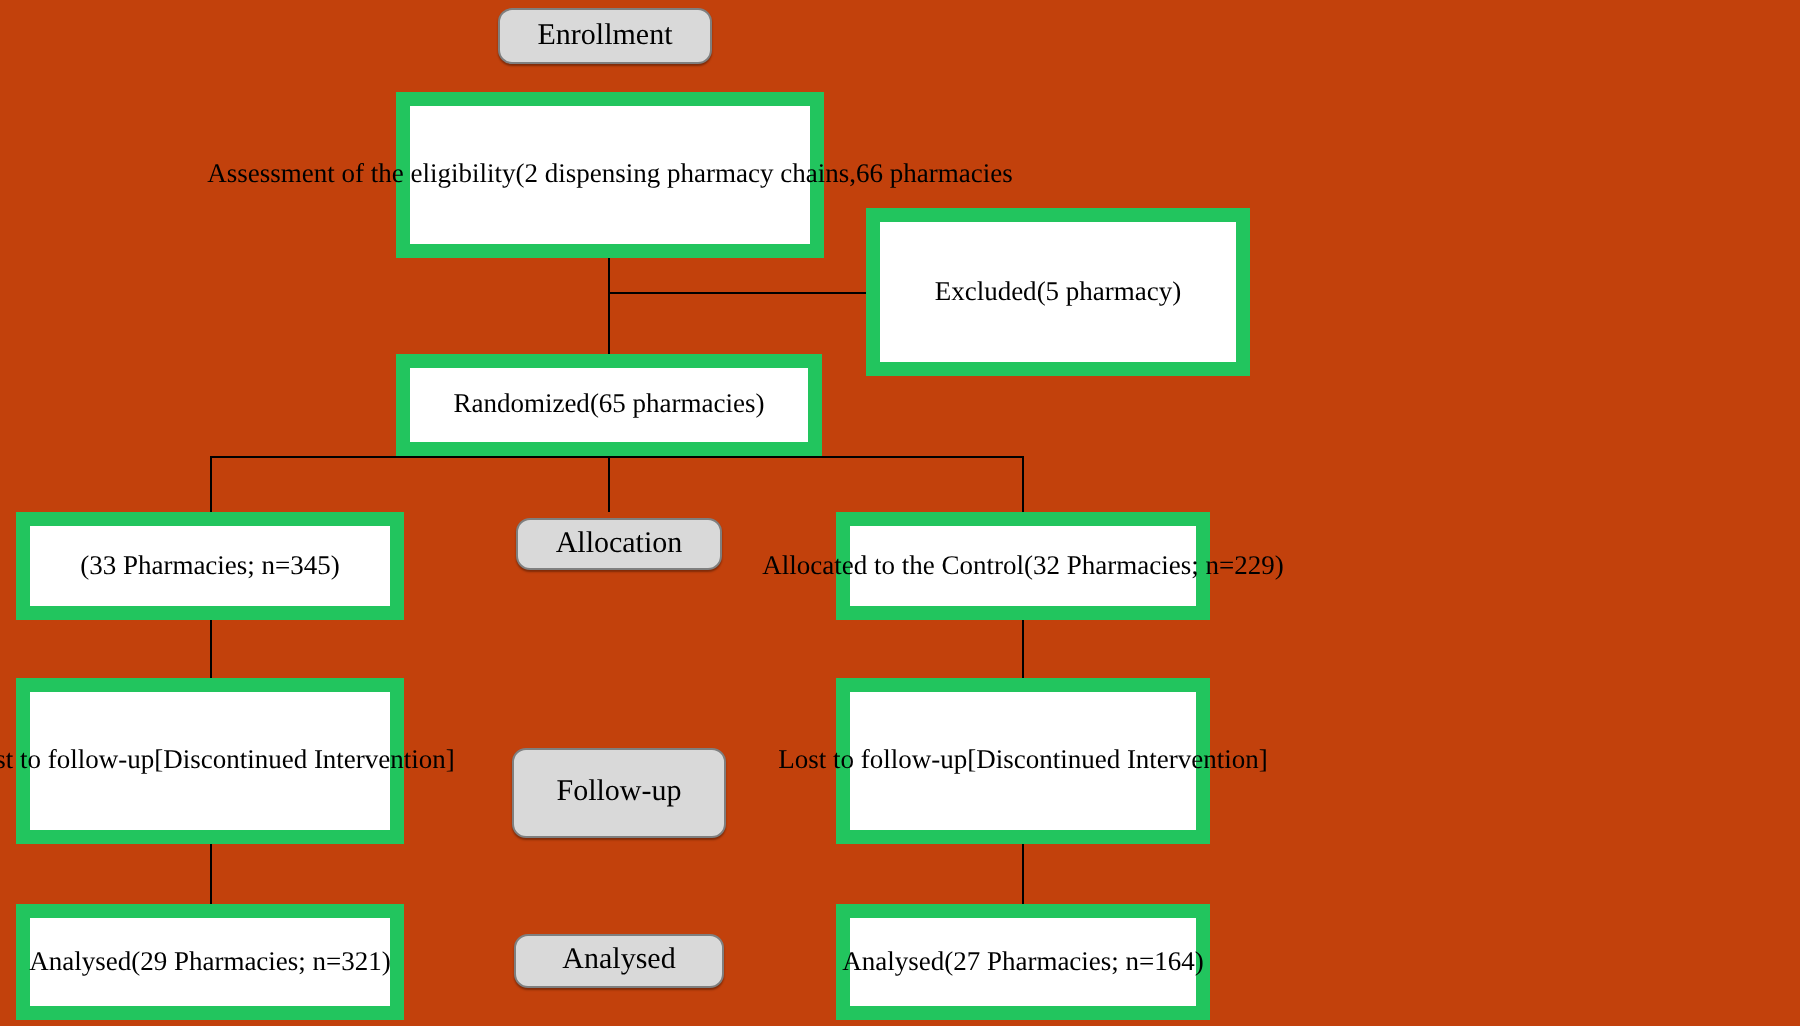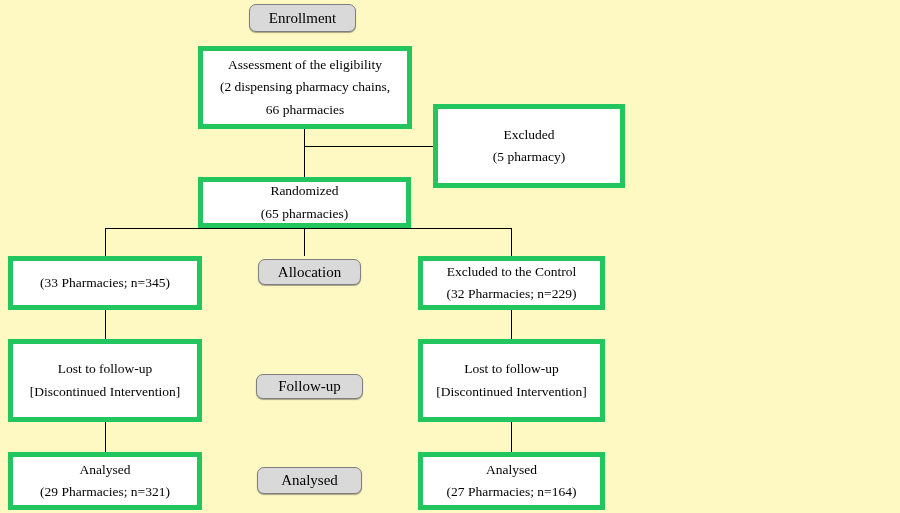--- a/index.html
+++ b/index.html
@@ -11,31 +11,31 @@
   body {
     width: 900px;
     height: 513px;
     overflow: hidden;
     font-family: "Liberation Serif", "DejaVu Serif", serif;
   }
   #diagram {
     position: relative;
     width: 900px;
     height: 513px;
-    background: #fef9c3;
+    background: #c2410c;
   }
   
   .box {
     position: absolute;
     box-sizing: border-box;
     background: #ffffff;
-    border: 5px solid #22c55e;
+    border: 7px solid #22c55e;
     color: #000000;
     display: flex;
-    flex-direction: column;
+    flex-direction: row;
     align-items: center;
     justify-content: center;
     font-size: 13.5px;
     line-height: 1.0;
     padding: 4px 6px;
   }
   .box .line {
     display: block;
     white-space: nowrap;
     padding: 4px 0 5px 0;
@@ -67,21 +67,21 @@
   #stage-enrollment { left: 249px;  top: 4px;   width: 107px; height: 28px; }
   #box-eligibility  { left: 198px;  top: 46px;  width: 214px; height: 83px; }
   #box-excluded     { left: 433px;  top: 104px; width: 192px; height: 84px; }
   #box-randomized   { left: 198px;  top: 177px; width: 213px; height: 51px; }
 
   #box-alloc-int    { left: 8px;    top: 256px; width: 194px; height: 54px; }
   #stage-allocation { left: 258px;  top: 259px; width: 103px; height: 26px; }
   #box-alloc-ctl    { left: 418px;  top: 256px; width: 187px; height: 54px; }
 
   #box-follow-int   { left: 8px;    top: 339px; width: 194px; height: 83px; }
-  #stage-followup   { left: 256px;  top: 374px; width: 107px; height: 25px; }
+  #stage-followup   { left: 256px;  top: 374px; width: 107px; height: 45px; }
   #box-follow-ctl   { left: 418px;  top: 339px; width: 187px; height: 83px; }
 
   #box-analysed-int { left: 8px;    top: 452px; width: 194px; height: 58px; }
   #stage-analysed   { left: 257px;  top: 467px; width: 105px; height: 27px; }
   #box-analysed-ctl { left: 418px;  top: 452px; width: 187px; height: 58px; }
 
   
   #conn-elig-rand   { left: 304px;  top: 129px; width: 1px;  height: 48px; }
   #conn-elig-excl-h { left: 304px;  top: 146px; width: 129px; height: 1px; }
   #conn-rand-down   { left: 304px;  top: 228px; width: 1px;  height: 28px; }
@@ -131,21 +131,21 @@
 
   <div class="box" id="box-alloc-int">
     <span class="line">(33 Pharmacies; n=345)</span>
   </div>
 
   <div class="stage" id="stage-allocation">
     <span>Allocation</span>
   </div>
 
   <div class="box" id="box-alloc-ctl">
-    <span class="line">Excluded to the Control</span>
+    <span class="line">Allocated to the Control</span>
     <span class="line">(32 Pharmacies; n=229)</span>
   </div>
 
   <div class="box" id="box-follow-int">
     <span class="line">Lost to follow-up</span>
     <span class="line">[Discontinued Intervention]</span>
   </div>
 
   <div class="stage" id="stage-followup">
     <span>Follow-up</span>

